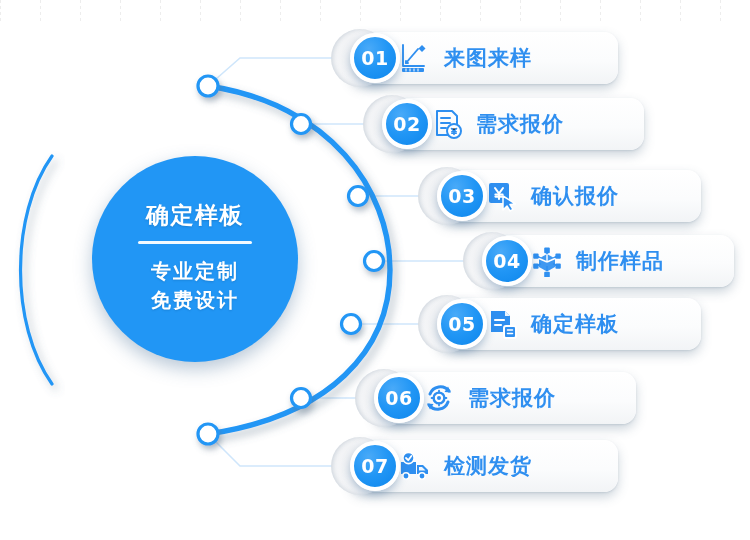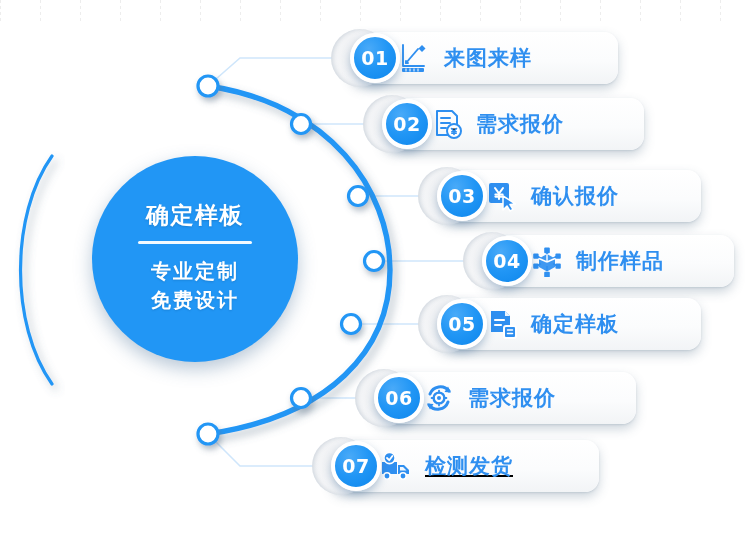--- a/index.html
+++ b/index.html
@@ -320,21 +320,21 @@
               <path d="M16 21.2 L16 23.4"></path>
             <path d="M8.6 16 L10.8 16"></path>
               <path d="M21.2 16 L23.4 16"></path>
           </g>
         </svg>
       </span>
       <span class="label">需求报价</span>
     </div>
   </div>
 
-  <div class="step" style="left:331px; top:440px;text-decoration:underline;">
+  <div class="step" style="left:350px; top:440px;">
     <div class="pill" style="width:268px;">
       <div class="badge">07</div>
       <span class="icon">
         <svg viewBox="0 0 32 32" width="32" height="32">
           <path d="M2 12 H17 V24 H2 Z" fill="#2f8ff0"></path>
           <path d="M18 15 H24 L29 20 V24 H18 Z" fill="#2f8ff0"></path>
           <circle cx="7" cy="26" r="3.2" fill="#2f8ff0" stroke="#ffffff" stroke-width="1.6"></circle>
           <circle cx="23" cy="26" r="3.2" fill="#2f8ff0" stroke="#ffffff" stroke-width="1.6"></circle>
           <circle cx="9.5" cy="8" r="5.6" fill="#2f8ff0" stroke="#ffffff" stroke-width="1.6"></circle>
           <path d="M7 8 L9.2 10.2 L12.4 6" fill="none" stroke="#ffffff" stroke-width="1.8" stroke-linecap="round" stroke-linejoin="round"></path>

